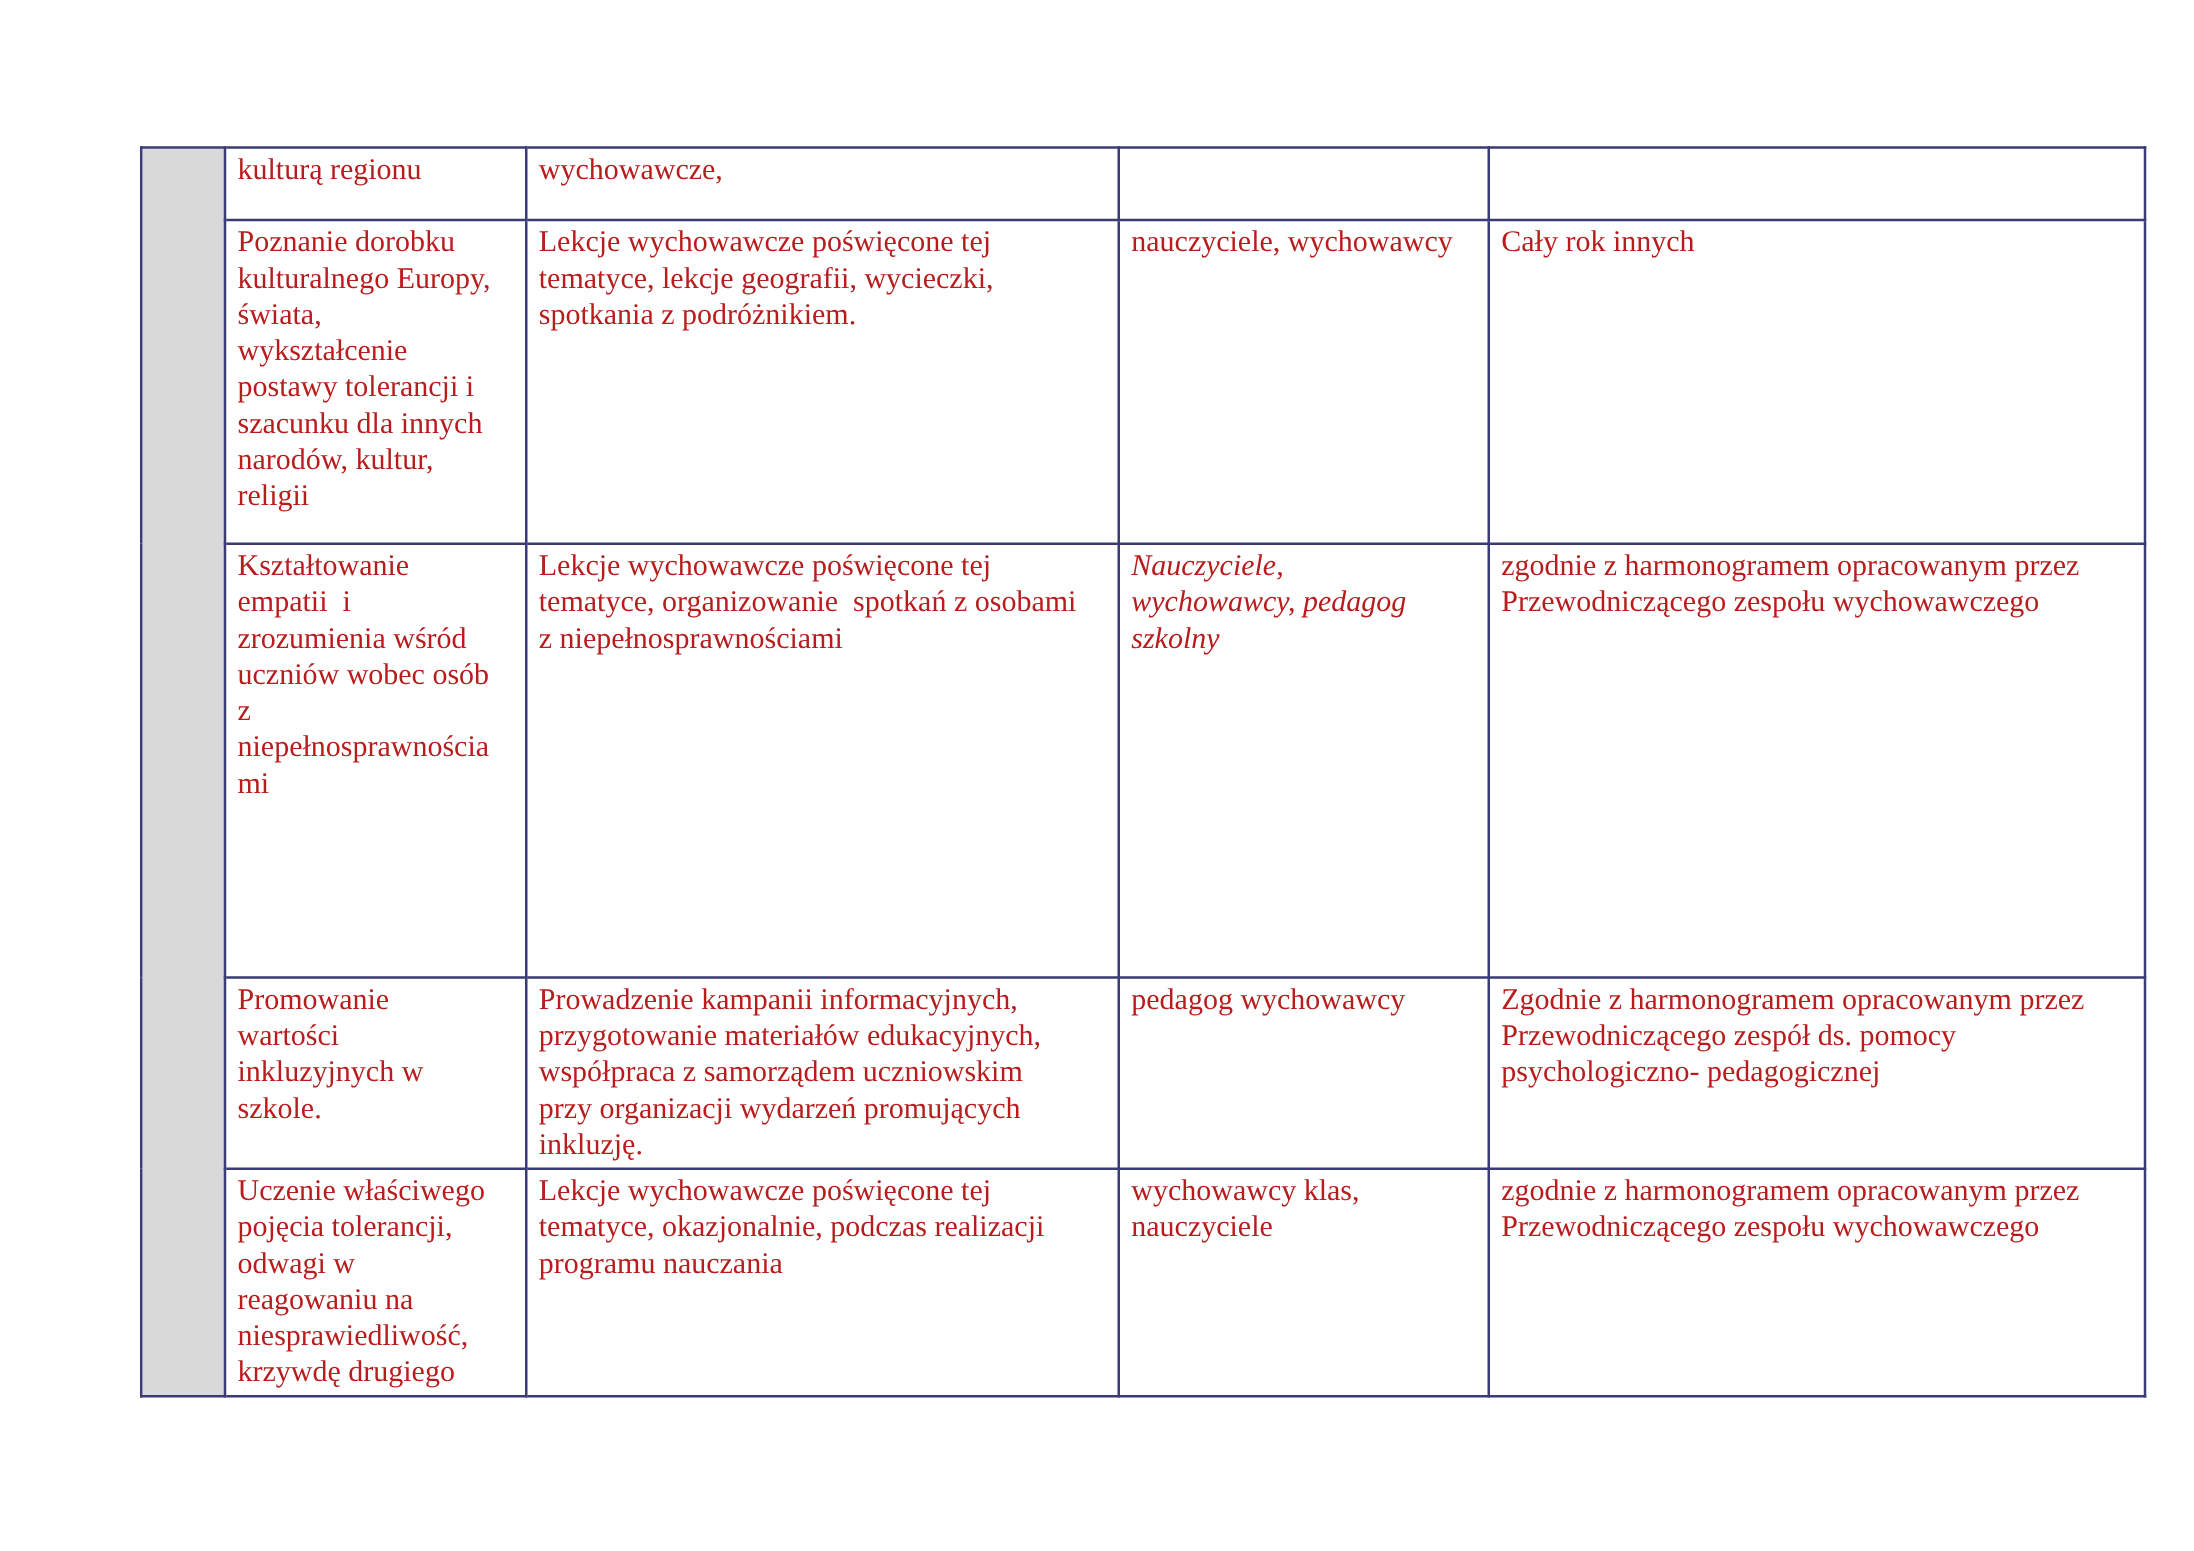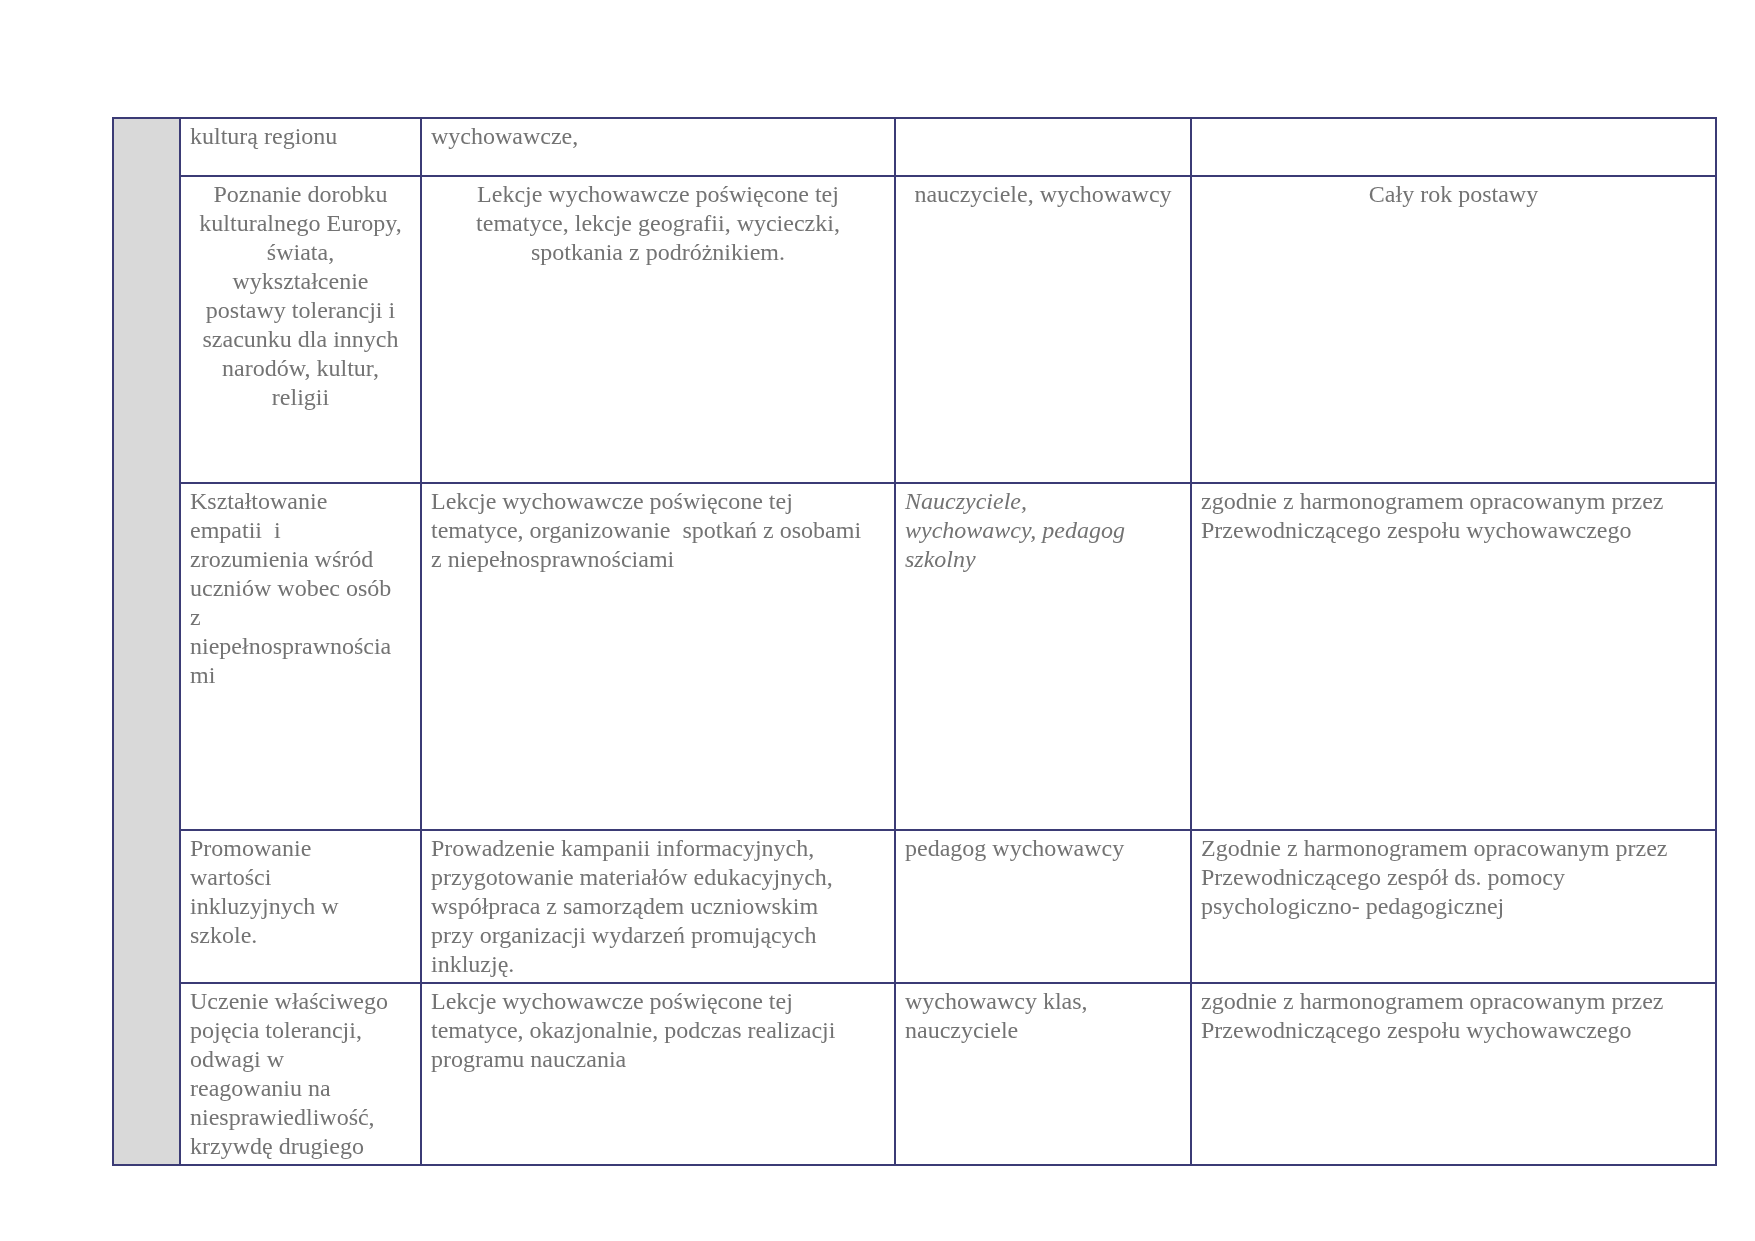--- a/index.html
+++ b/index.html
@@ -23,28 +23,28 @@
     width: 1603px;
     border-collapse: collapse;
     table-layout: fixed;
   }
   table.plan-table td {
     border: 2px solid var(--border-color, #3b3b75);
     padding: 3px 9px;
     vertical-align: top;
     font-size: 24px;
     line-height: 29px;
-    color: #737373;
+    color: #b91c1c;
     white-space: pre-wrap;
     overflow-wrap: break-word;
     overflow: hidden;
   }
   td.shade { background: var(--shade-color, #d9d9d9); }
   tr.r1 { height: 58px; }
-  tr.r2 { height: 307px; text-align: center; }
+  tr.r2 { height: 259px; }
   tr.r3 { height: 347px; padding-left: 28px; }
   tr.r4 { height: 146px; }
   tr.r5 { height: 174px; }
   td.vm   { vertical-align: middle; }
   td.pt36 { padding-top: 36px; }
   td.pt54 { padding-top: 54px; font-style: italic; }
   td.pt20 { padding-top: 20px; }
 </style>
 </head>
 <body>
@@ -72,21 +72,21 @@
 świata,
 wykształcenie
 postawy tolerancji i
 szacunku dla innych
 narodów, kultur,
 religii</td>
         <td class="vm">Lekcje wychowawcze poświęcone tej
 tematyce, lekcje geografii, wycieczki,
 spotkania z podróżnikiem.</td>
         <td class="vm">nauczyciele, wychowawcy</td>
-        <td class="vm">Cały rok postawy</td>
+        <td class="vm">Cały rok innych</td>
       </tr>
       <tr class="r3">
         <td class="vm">Kształtowanie
 empatii  i
 zrozumienia wśród
 uczniów wobec osób
 z
 niepełnosprawnościa
 mi</td>
         <td class="pt36">Lekcje wychowawcze poświęcone tej

